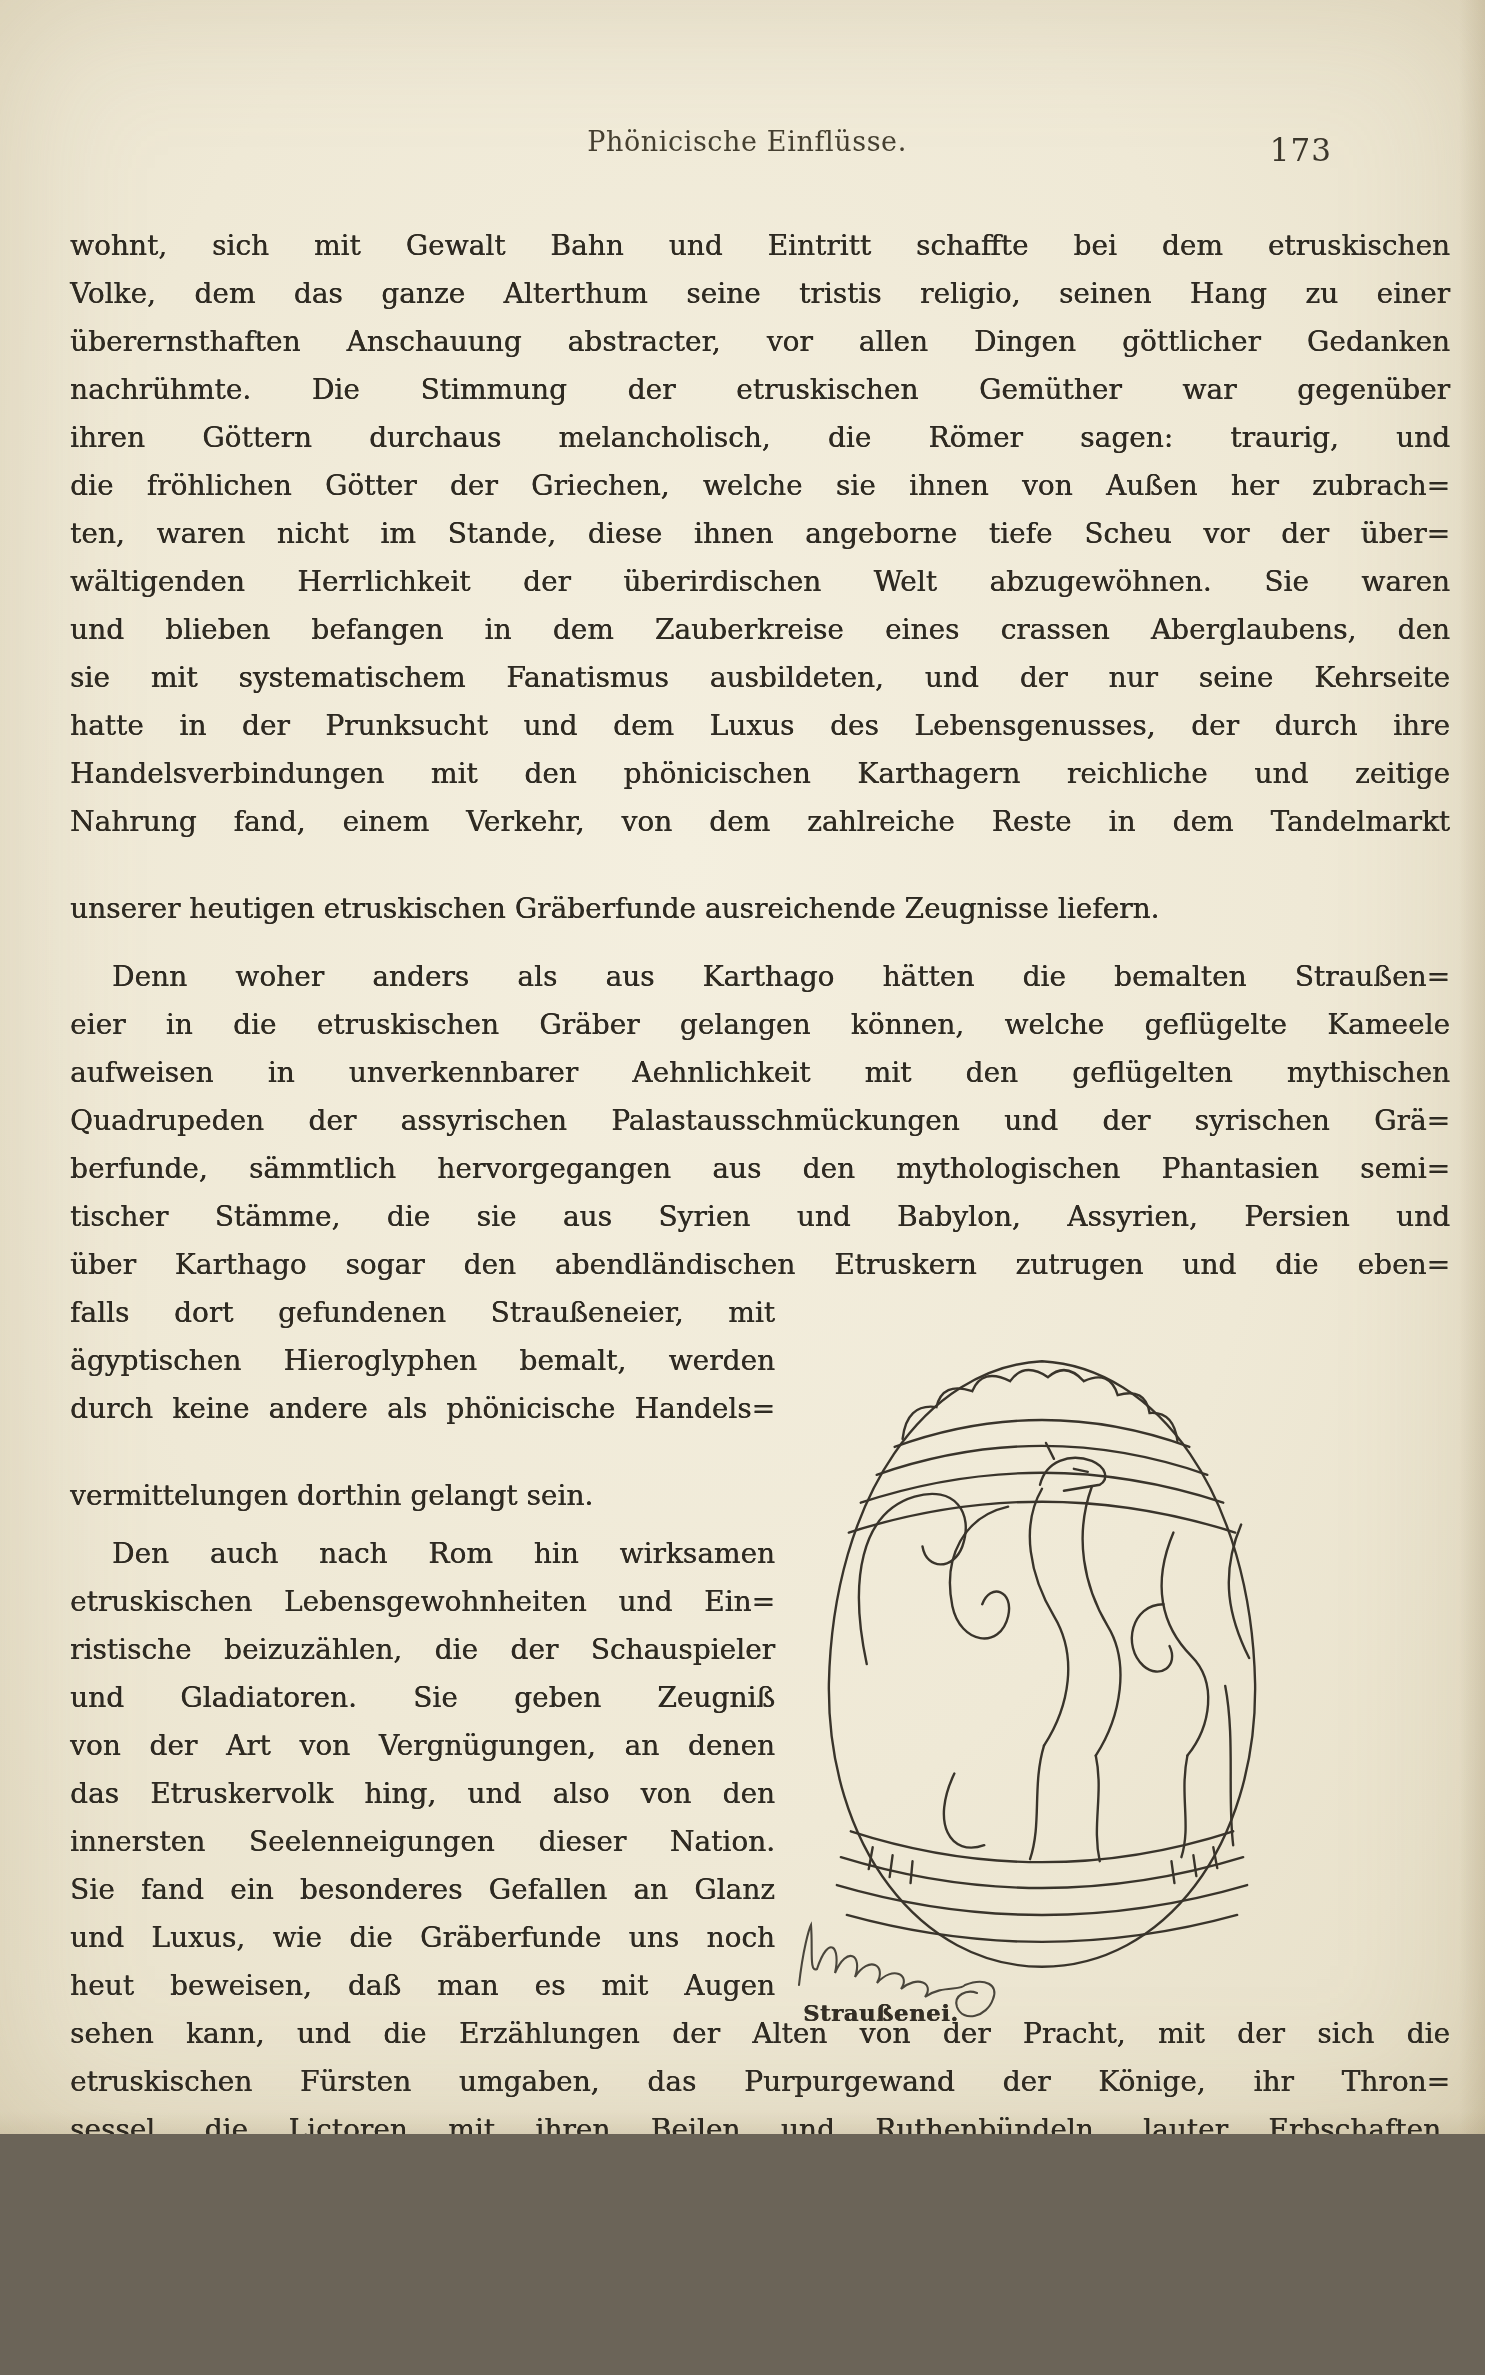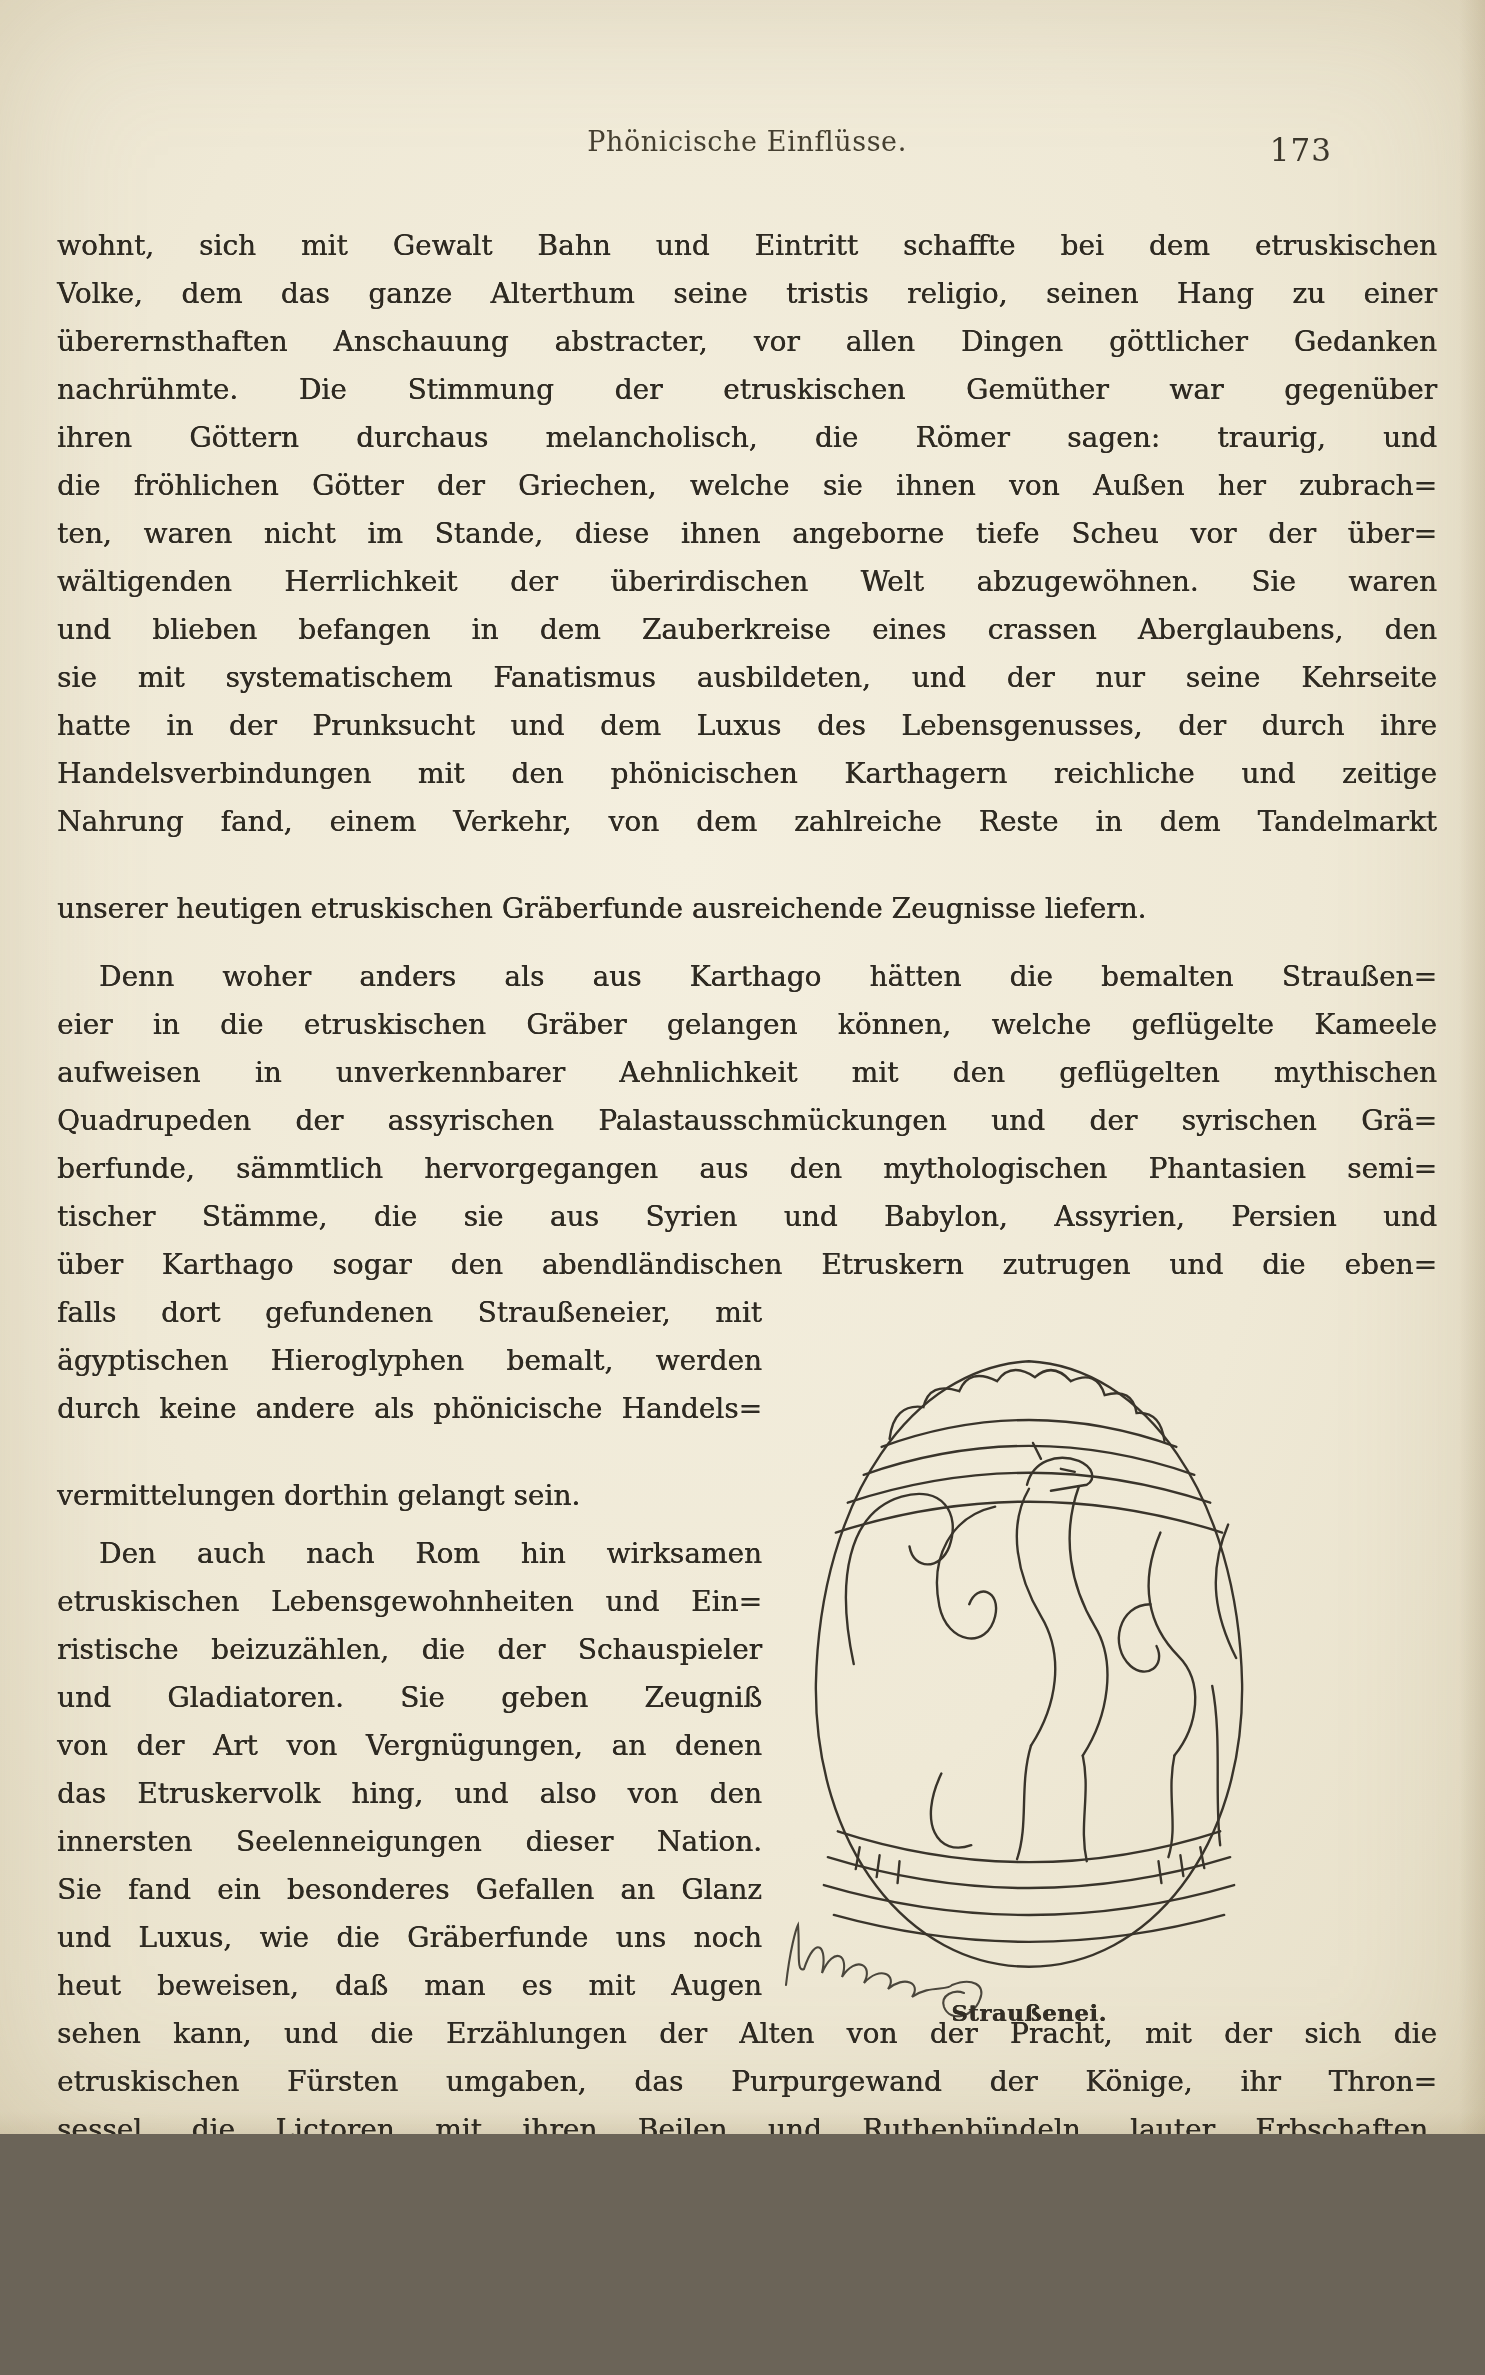--- a/index.html
+++ b/index.html
@@ -23,41 +23,41 @@
   .running-header{
     position:absolute;top:126px;left:57px;width:1380px;
     text-align:center;font-size:27px;letter-spacing:.6px;color:#453f30;
   }
   .page-number{
     position:absolute;top:132px;right:153px;
     font-size:31px;color:#3c372c;letter-spacing:1px;
   }
 
   .text-block{
-    position:absolute;left:57px;top:222px;width:1380px;
+    position:absolute;left:70px;top:222px;width:1380px;
     font-size:28px;line-height:48px;
     text-shadow:.35px 0 0 currentColor;
   }
   .line{text-align:justify;text-align-last:justify;white-space:normal;}
   .pend{text-align-last:left;margin-top:39px;}
   .indent{text-indent:42px;}
   .para2{margin-top:20px;}
 
   .band{display:flex;margin-top:0;}
   .narrow-col{width:705px;flex:0 0 705px;}
   .narrow-col .para3{margin-top:10px;}
   .figure-col{flex:1;position:relative;}
 
   .egg-svg{position:absolute;left:28px;top:66px;}
   .egg-svg path{fill:none;stroke:#39342b;stroke-width:2.4;stroke-linecap:round;}
   .scribble-svg{position:absolute;left:14px;top:600px;}
   .scribble-svg path{fill:none;stroke:#4a463c;stroke-width:2.1;stroke-linecap:round;}
   .figure-caption{
     position:absolute;left:28px;top:700px;width:478px;
-    text-align:center;font-size:23px;font-weight:bold;color:#332e25;
+    text-align:left;font-size:23px;font-weight:bold;color:#332e25;
     letter-spacing:.4px;
   }
 </style>
 </head>
 <body>
 
 <div class="page">
   <div class="edge-right"></div>
   <div class="edge-bottom"></div>
 

